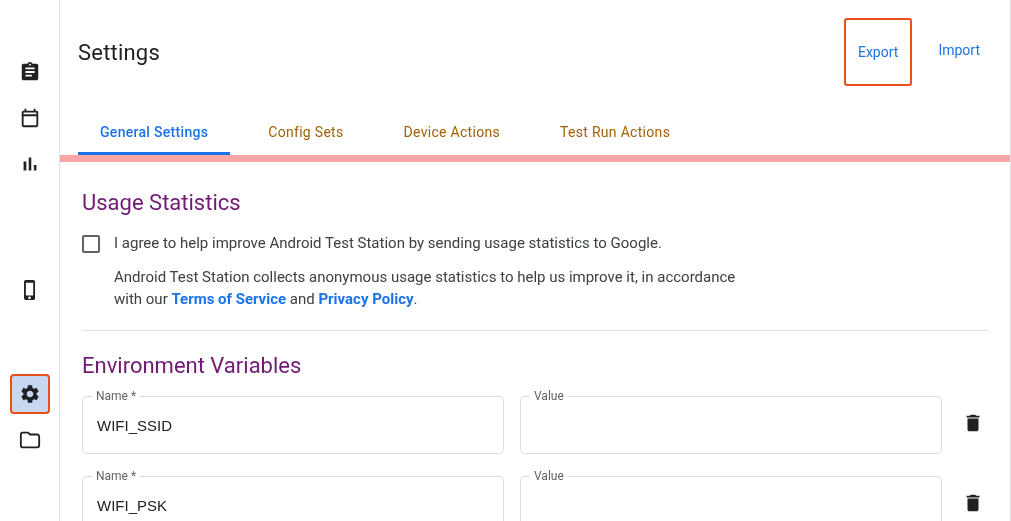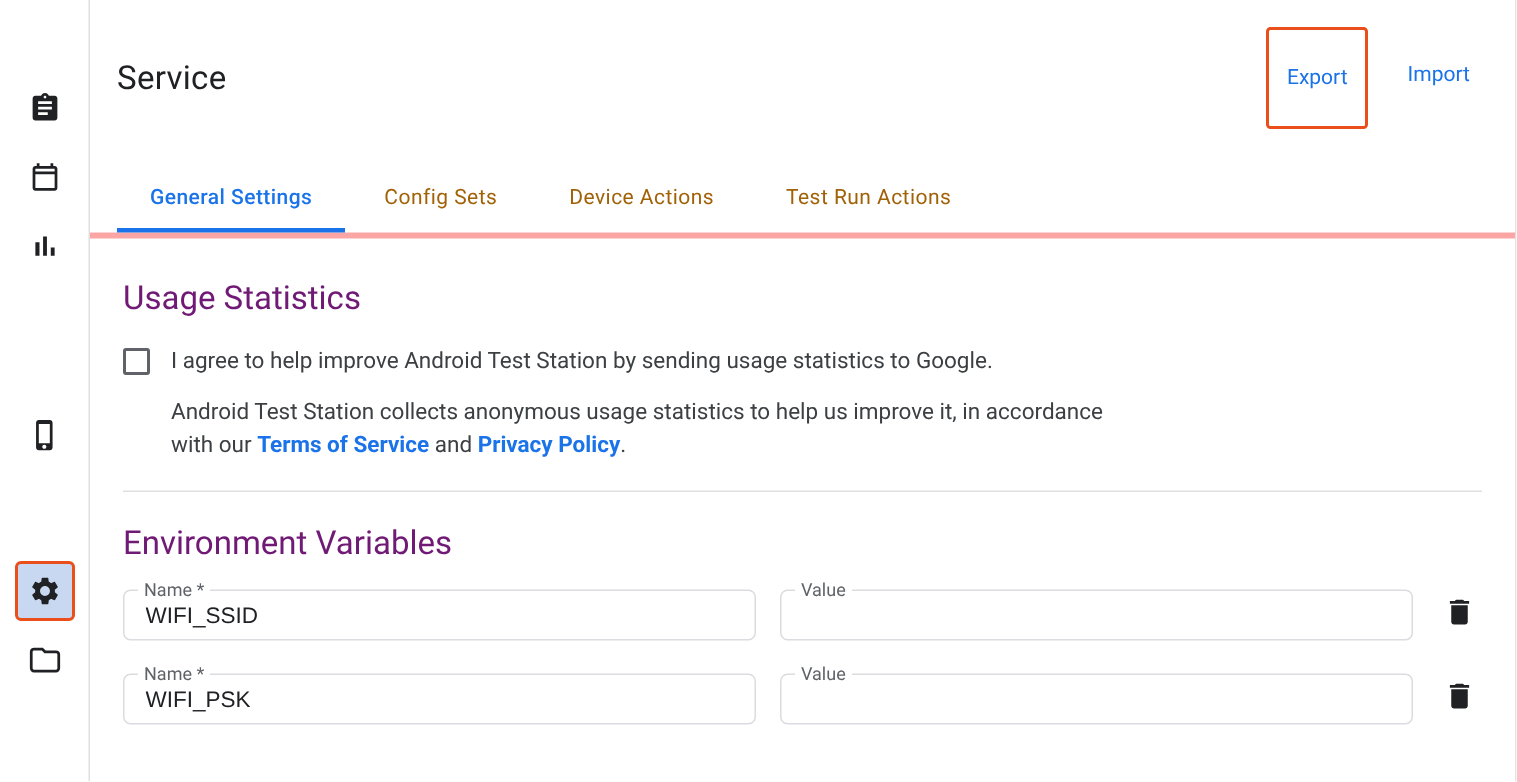--- a/index.html
+++ b/index.html
@@ -68,23 +68,23 @@
       text-decoration: none;
       padding: 24px 12px;
       border-radius: 3px;
       cursor: pointer;
     }
     .header-link.highlighted {
       border: 2.5px solid #e94e1b;
     }
     .tabs {
       display: flex;
-      border-bottom: 4px solid #fca5a5;
+      border-bottom: 7px solid #fca5a5;
       padding: 0 18px;
-      gap: 4px;
+      gap: 16px;
     }
     .tab {
       padding: 12px 22px;
       font-size: 14px;
       color: #a16207;
       cursor: pointer;
       border-bottom: 3px solid transparent;
       letter-spacing: 0.3px;
     }
     .tab.active {
@@ -148,21 +148,21 @@
       position: absolute;
       top: -7px;
       left: 10px;
       background: #fff;
       padding: 0 4px;
       font-size: 12px;
       color: #5f6368;
     }
     .field {
       width: 100%;
-      height: 34px;
+      height: 58px;
       border: 1px solid #dadce0;
       border-radius: 5px;
       padding: 12px 14px;
       font-size: 15px;
       color: #202124;
       outline: none;
     }
     .delete-btn {
       flex-shrink: 0;
       cursor: pointer;
@@ -203,21 +203,21 @@
   </div>
   <div class="sidebar-item">
     <svg class="sidebar-icon" width="22" height="22" viewBox="0 0 24 24">
         <path d="M10 4H4c-1.1 0-2 .9-2 2v12c0 1.1.9 2 2 2h16c1.1 0 2-.9 2-2V8c0-1.1-.9-2-2-2h-8l-2-2z" fill="none" stroke="#202124" stroke-width="2"></path>
       </svg>
   </div>
 </div>
 
 <div class="main">
   <div class="header">
-    <div class="page-title">Service</div>
+    <div class="page-title">Settings</div>
     <div class="header-actions">
       <a class="header-link highlighted">Export</a>
       <a class="header-link">Import</a>
     </div>
   </div>
 
   <div class="tabs">
     <div class="tab active">General Settings</div>
     <div class="tab">Config Sets</div>
     <div class="tab">Device Actions</div>

